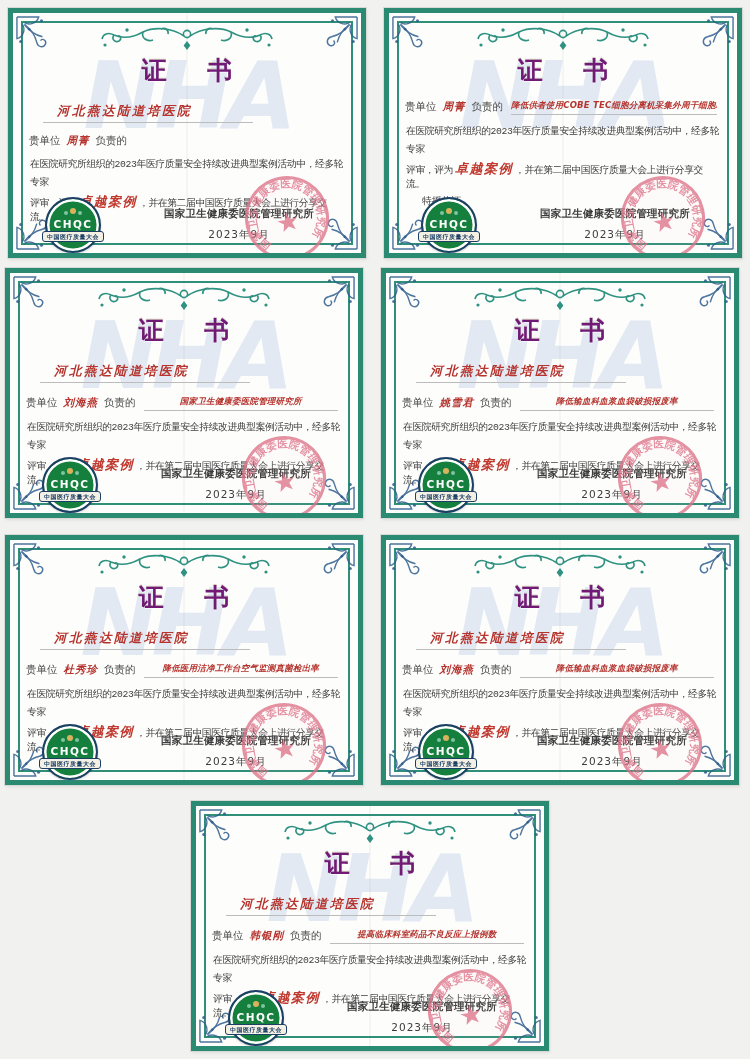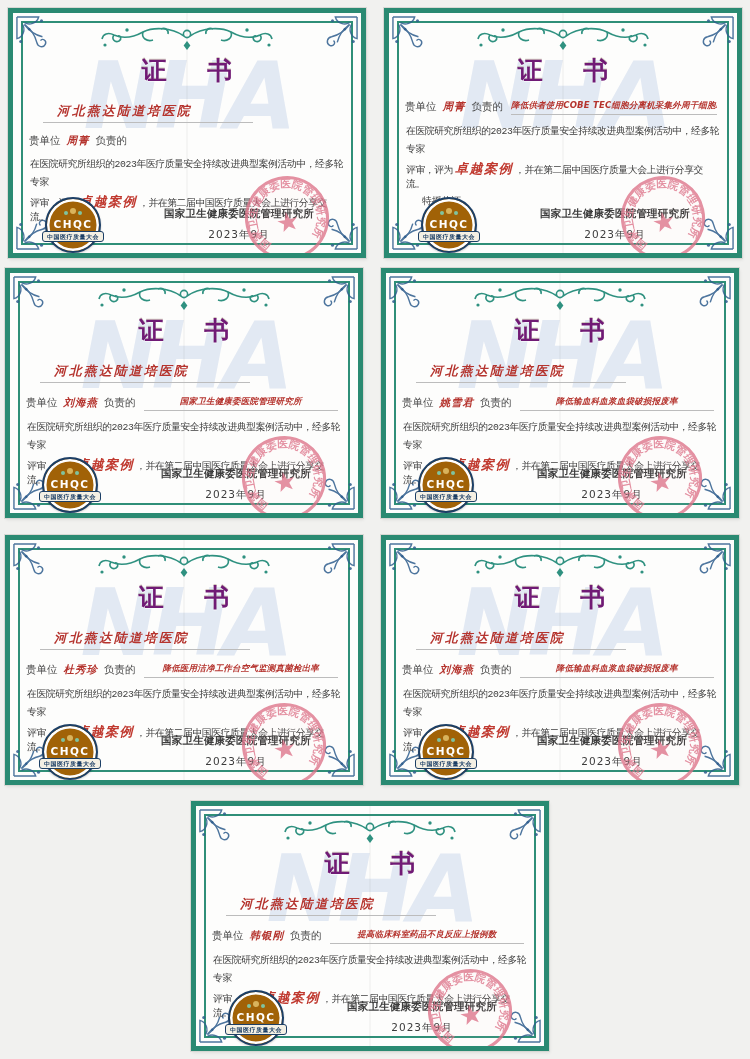--- a/index.html
+++ b/index.html
@@ -59,21 +59,21 @@
           white-space:nowrap; letter-spacing:.2px; }
 
   .body-text { margin:8px 16px 0 17px; color:#3d3d3d; font-size:9.8px;
           letter-spacing:-.4px; line-height:1.8;font-family:Liberation Mono, monospace; }
   .body-line2 { margin:2px 16px 0 17px; color:#3d3d3d; font-size:9.8px; letter-spacing:-.4px; }
   .award { color:#c0392f; font-weight:bold; font-style:italic; font-size:13px;
           letter-spacing:1.5px; padding:0 2px; }
   .body-line3 { margin:4px 16px 0 33px; color:#3d3d3d; font-size:9.8px; }
 
   .badge { position:absolute; left:32px; bottom:13px; width:56px; height:56px;
-          border-radius:50%; background:#a16207; border:2px solid #1c3f66;
+          border-radius:50%; background:#15803d; border:2px solid #1c3f66;
           box-shadow:inset 0 0 0 2.5px #ffffff, 0 1px 2px rgba(0,0,0,.2); z-index:2; }
   .badge-emblem { position:absolute; top:9px; left:50%; transform:translateX(-50%);
           width:6px; height:6px; border-radius:50%; background:#d9b35c;
           box-shadow:-7px 2px 0 -1px #7fc3a0, 7px 2px 0 -1px #7fc3a0; }
   .badge-acronym { position:absolute; top:19px; width:100%; text-align:center;
           color:#ffffff; font-size:10.5px; font-weight:bold; letter-spacing:1.5px; }
   .badge-banner { position:absolute; bottom:9px; left:-5px; right:-5px; height:11px;
           background:#f4f0e4; border:1px solid #1c3f66; border-radius:3px;
           color:#1c3f66; font-size:6px; font-weight:bold; text-align:center;
           line-height:10px; letter-spacing:.5px; white-space:nowrap; }

